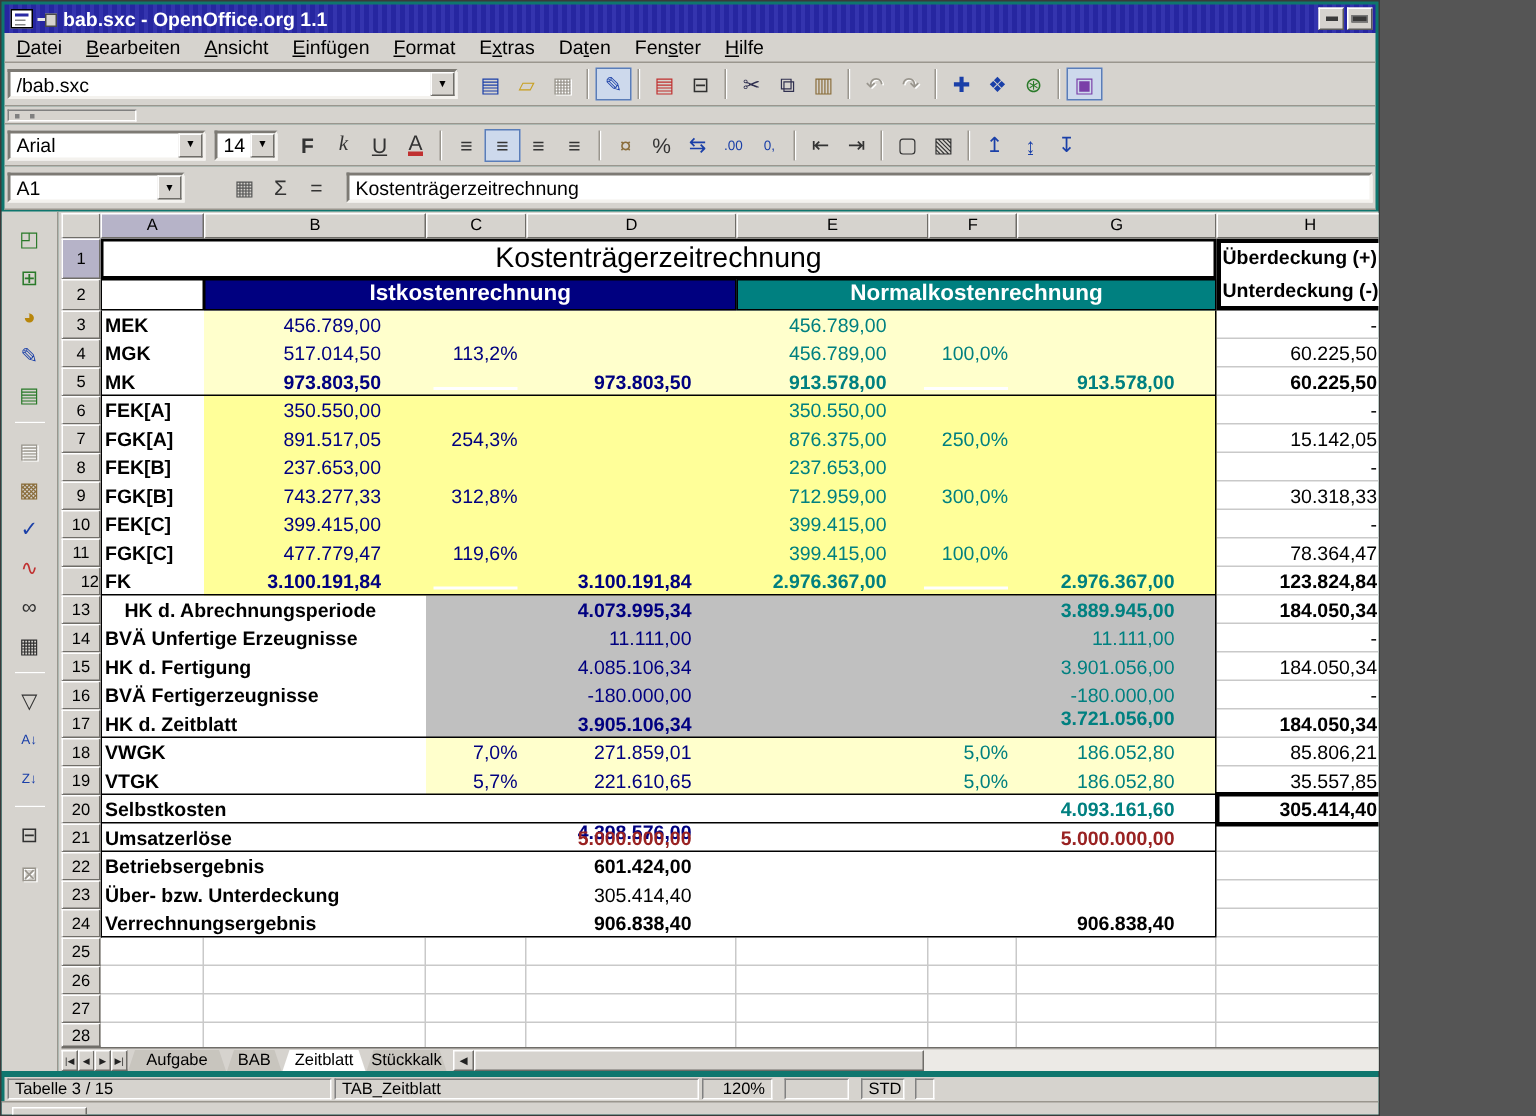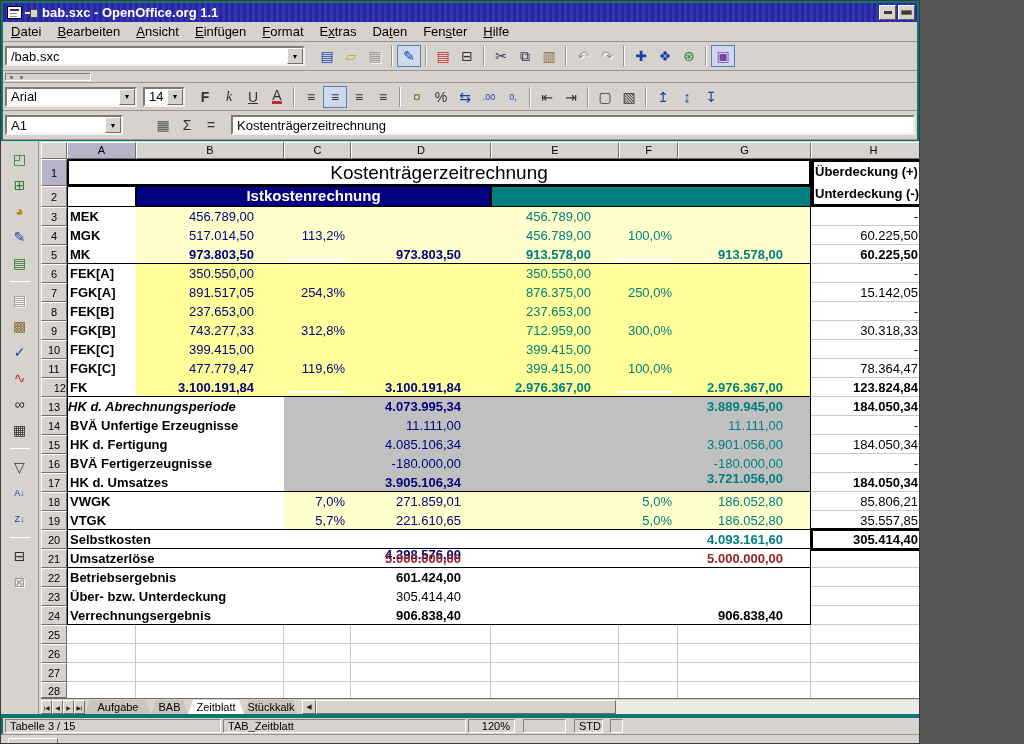--- a/index.html
+++ b/index.html
@@ -400,20 +400,21 @@
       <div class="bline" style="left: 28px; top: 407px; width: 743px; height: 1px;"></div>
       <div class="bline" style="left: 28px; top: 426px; width: 743px; height: 1px;"></div>
       <div class="bline" style="left: 28px; top: 483px; width: 743px; height: 1px;"></div>
       <div class="bbox" style="left: 771px; top: 387px; width: 127px; height: 23px; border-width: 3px;"></div>
       <div class="sumline" style="left: 250px; top: 117px; width: 56px; height: 2px;"></div>
       <div class="sumline" style="left: 577px; top: 117px; width: 56px; height: 2px;"></div>
       <div class="sumline" style="left: 250px; top: 250px; width: 56px; height: 2px;"></div>
       <div class="sumline" style="left: 577px; top: 250px; width: 56px; height: 2px;"></div>
       <div class="sheet-title" style="left: 28px; top: 18px; width: 744px; height: 27px; line-height: 27px;">Kostenträgerzeitrechnung</div>
       <div class="sect" style="left: 97px; top: 45px; width: 355px; height: 21px; line-height: 20px;">Istkostenrechnung</div>
+      <div class="sect" style="left: 452px; top: 45px; width: 320px; height: 21px; line-height: 20px;">Normalkostenrechnung</div>
       <div style="position: absolute; left: 772px; top: 18px; width: 125px; height: 48px; padding-top: 2px;">
         <div class="hhdr-line">Überdeckung (+)</div>
         <div class="hhdr-line">Unterdeckung (-)</div>
       </div>
       <div class="cell lbl" style="left: 28px; top: 66px; height: 19px; line-height: 19px; width: auto; padding-left: 3px;">MEK</div>
       <div class="cell ist" style="left: 97px; top: 66px; height: 19px; line-height: 19px; width: 148px; padding-right: 30px; text-align: right;">456.789,00</div>
       <div class="cell nrm" style="left: 452px; top: 66px; height: 19px; line-height: 19px; width: 128px; padding-right: 28px; text-align: right;">456.789,00</div>
       <div class="cell blk" style="left: 772px; top: 66px; height: 19px; line-height: 19px; width: 125px; padding-right: 18px; text-align: right;">-</div>
       <div class="cell lbl" style="left: 28px; top: 85px; height: 19px; line-height: 19px; width: auto; padding-left: 3px;">MGK</div>
       <div class="cell ist" style="left: 97px; top: 85px; height: 19px; line-height: 19px; width: 148px; padding-right: 30px; text-align: right;">517.014,50</div>
@@ -456,37 +457,37 @@
       <div class="cell ist" style="left: 245px; top: 218px; height: 19px; line-height: 19px; width: 67px; padding-right: 6px; text-align: right;">119,6%</div>
       <div class="cell nrm" style="left: 452px; top: 218px; height: 19px; line-height: 19px; width: 128px; padding-right: 28px; text-align: right;">399.415,00</div>
       <div class="cell nrm" style="left: 580px; top: 218px; height: 19px; line-height: 19px; width: 59px; padding-right: 6px; text-align: right;">100,0%</div>
       <div class="cell blk" style="left: 772px; top: 218px; height: 19px; line-height: 19px; width: 125px; padding-right: 18px; text-align: right;">78.364,47</div>
       <div class="cell lbl" style="left: 28px; top: 237px; height: 19px; line-height: 19px; width: auto; padding-left: 3px;">FK</div>
       <div class="cell istb" style="left: 97px; top: 237px; height: 19px; line-height: 19px; width: 148px; padding-right: 30px; text-align: right;">3.100.191,84</div>
       <div class="cell istb" style="left: 312px; top: 237px; height: 19px; line-height: 19px; width: 140px; padding-right: 30px; text-align: right;">3.100.191,84</div>
       <div class="cell nrmb" style="left: 452px; top: 237px; height: 19px; line-height: 19px; width: 128px; padding-right: 28px; text-align: right;">2.976.367,00</div>
       <div class="cell nrmb" style="left: 639px; top: 237px; height: 19px; line-height: 19px; width: 133px; padding-right: 28px; text-align: right;">2.976.367,00</div>
       <div class="cell blkb" style="left: 772px; top: 237px; height: 19px; line-height: 19px; width: 125px; padding-right: 18px; text-align: right;">123.824,84</div>
-      <div class="cell lbl" style="left: 28px; top: 256px; height: 19px; line-height: 19px; width: auto; padding-left: 1px; font-style: italic;">HK d. Abrechnungsperiode</div>
+      <div class="cell lbl" style="left: 28px; top: 256px; height: 19px; line-height: 19px; width: auto; padding-left: 16px;">HK d. Abrechnungsperiode</div>
       <div class="cell istb" style="left: 312px; top: 256px; height: 19px; line-height: 19px; width: 140px; padding-right: 30px; text-align: right;">4.073.995,34</div>
       <div class="cell nrmb" style="left: 639px; top: 256px; height: 19px; line-height: 19px; width: 133px; padding-right: 28px; text-align: right;">3.889.945,00</div>
       <div class="cell blkb" style="left: 772px; top: 256px; height: 19px; line-height: 19px; width: 125px; padding-right: 18px; text-align: right;">184.050,34</div>
       <div class="cell lbl" style="left: 28px; top: 275px; height: 19px; line-height: 19px; width: auto; padding-left: 3px;">BVÄ Unfertige Erzeugnisse</div>
       <div class="cell ist" style="left: 312px; top: 275px; height: 19px; line-height: 19px; width: 140px; padding-right: 30px; text-align: right;">11.111,00</div>
       <div class="cell nrm" style="left: 639px; top: 275px; height: 19px; line-height: 19px; width: 133px; padding-right: 28px; text-align: right;">11.111,00</div>
       <div class="cell blk" style="left: 772px; top: 275px; height: 19px; line-height: 19px; width: 125px; padding-right: 18px; text-align: right;">-</div>
       <div class="cell lbl" style="left: 28px; top: 294px; height: 19px; line-height: 19px; width: auto; padding-left: 3px;">HK d. Fertigung</div>
       <div class="cell ist" style="left: 312px; top: 294px; height: 19px; line-height: 19px; width: 140px; padding-right: 30px; text-align: right;">4.085.106,34</div>
       <div class="cell nrm" style="left: 639px; top: 294px; height: 19px; line-height: 19px; width: 133px; padding-right: 28px; text-align: right;">3.901.056,00</div>
       <div class="cell blk" style="left: 772px; top: 294px; height: 19px; line-height: 19px; width: 125px; padding-right: 18px; text-align: right;">184.050,34</div>
       <div class="cell lbl" style="left: 28px; top: 313px; height: 19px; line-height: 19px; width: auto; padding-left: 3px;">BVÄ Fertigerzeugnisse</div>
       <div class="cell ist" style="left: 312px; top: 313px; height: 19px; line-height: 19px; width: 140px; padding-right: 30px; text-align: right;">-180.000,00</div>
       <div class="cell nrm" style="left: 639px; top: 313px; height: 19px; line-height: 19px; width: 133px; padding-right: 28px; text-align: right;">-180.000,00</div>
       <div class="cell blk" style="left: 772px; top: 313px; height: 19px; line-height: 19px; width: 125px; padding-right: 18px; text-align: right;">-</div>
-      <div class="cell lbl" style="left: 28px; top: 332px; height: 19px; line-height: 19px; width: auto; padding-left: 3px;">HK d. Umsatzes</div>
+      <div class="cell lbl" style="left: 28px; top: 332px; height: 19px; line-height: 19px; width: auto; padding-left: 3px;">HK d. Zeitblatt</div>
       <div class="cell istb" style="left: 312px; top: 332px; height: 19px; line-height: 19px; width: 140px; padding-right: 30px; text-align: right;">3.905.106,34</div>
       <div class="cell nrmb" style="left: 639px; top: 328px; height: 19px; line-height: 19px; width: 133px; padding-right: 28px; text-align: right;">3.721.056,00</div>
       <div class="cell blkb" style="left: 772px; top: 332px; height: 19px; line-height: 19px; width: 125px; padding-right: 18px; text-align: right;">184.050,34</div>
       <div class="cell lbl" style="left: 28px; top: 351px; height: 19px; line-height: 19px; width: auto; padding-left: 3px;">VWGK</div>
       <div class="cell ist" style="left: 245px; top: 351px; height: 19px; line-height: 19px; width: 67px; padding-right: 6px; text-align: right;">7,0%</div>
       <div class="cell ist" style="left: 312px; top: 351px; height: 19px; line-height: 19px; width: 140px; padding-right: 30px; text-align: right;">271.859,01</div>
       <div class="cell nrm" style="left: 580px; top: 351px; height: 19px; line-height: 19px; width: 59px; padding-right: 6px; text-align: right;">5,0%</div>
       <div class="cell nrm" style="left: 639px; top: 351px; height: 19px; line-height: 19px; width: 133px; padding-right: 28px; text-align: right;">186.052,80</div>
       <div class="cell blk" style="left: 772px; top: 351px; height: 19px; line-height: 19px; width: 125px; padding-right: 18px; text-align: right;">85.806,21</div>
       <div class="cell lbl" style="left: 28px; top: 370px; height: 19px; line-height: 19px; width: auto; padding-left: 3px;">VTGK</div>

